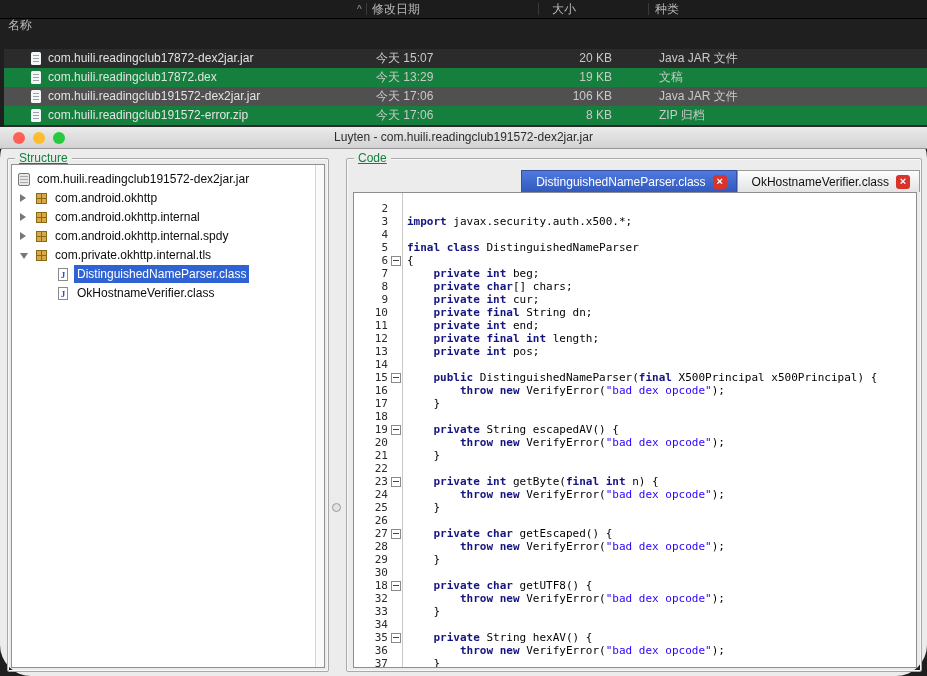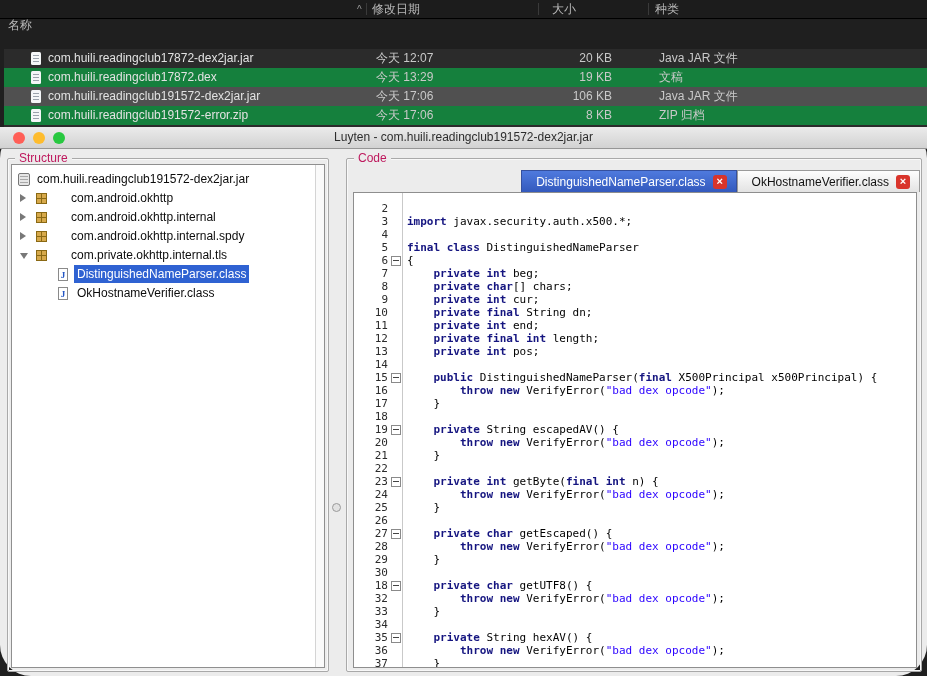--- a/index.html
+++ b/index.html
@@ -37,32 +37,32 @@
   .title { display:block; text-align:center; font-size:12px; line-height:21px; color:#2d2d2d; }
   .tl { position:absolute; top:5px; width:12px; height:12px; border-radius:50%; }
   .tl.red    { left:13px; background:#ff5f57; }
   .tl.yellow { left:33px; background:#febc2e; }
   .tl.green  { left:53px; background:#28c840; }
   .luyten-body { position:absolute; top:23px; left:0; right:0; bottom:0; }
 
   .panel { position:absolute; border:1px solid #a9a9a9; border-radius:2px;
            box-shadow: inset 0 0 0 1px #f8f8f8; }
   .panel-label { position:absolute; top:-8px; left:7px; background:#ececec; padding:0 4px;
-                 font-size:12px; color:#be185d; }
+                 font-size:12px; color:#15803d;text-decoration:underline; }
 
   .structure { left:7px; top:8px; width:322px; bottom:4px; }
   .tree-scroll { position:absolute; left:3px; right:3px; top:5px; bottom:3px; background:#fff;
                  border:1px solid #8f8f8f; overflow:hidden; }
   .vscroll { position:absolute; top:0; bottom:0; right:0; width:9px; background:#fafafa; border-left:1px solid #d4d4d4; }
   .tree { position:absolute; left:0; right:10px; top:5px; }
   .trow { position:relative; height:19px; line-height:19px; font-size:12px; color:#0c0c0c; white-space:nowrap; }
   .tlabel { padding:2px 3px; }
   .trow.selected .tlabel { background:#2f62d2; color:#fff; }
   .depth0 { padding-left:22px; }
-  .depth1 { padding-left:56px; }
+  .depth1 { padding-left:40px; }
   .depth2 { padding-left:62px; }
   .jar-icon { position:absolute; left:6px; top:3px; width:12px; height:13px; background:#e6e6e6;
               border:1px solid #777; border-radius:2px; }
   .jar-icon::after { content:""; position:absolute; left:1px; right:1px; top:2px; height:8px;
               background:repeating-linear-gradient(#a8a8a8 0 1px, transparent 1px 3px); }
   .tri { position:absolute; left:8px; top:5px; width:0; height:0;
          border-top:4px solid transparent; border-bottom:4px solid transparent; border-left:6px solid #787878; }
   .trow.expanded .tri { border-left:4px solid transparent; border-right:4px solid transparent;
          border-top:6px solid #787878; border-bottom:none; top:7px; }
   .pkg-icon { position:absolute; left:24px; top:4px; width:11px; height:11px; background:#d7a94b;
@@ -115,21 +115,21 @@
       <span class="fh fh-size">大小</span>
       <span class="fh fh-kind">种类</span>
       <span class="hsep" style="left:366px"></span>
       <span class="hsep" style="left:538px"></span>
       <span class="hsep" style="left:648px"></span>
     </div>
     <div class="finder-rows">
         <div class="frow even">
     <span class="ficon"></span>
     <span class="fname">com.huili.readingclub17872-dex2jar.jar</span>
-    <span class="fdate">今天 12:07</span>
+    <span class="fdate">今天 15:07</span>
     <span class="fsize">20 KB</span>
     <span class="fkind">Java JAR 文件</span>
   </div>
         <div class="frow odd">
     <span class="ficon"></span>
     <span class="fname">com.huili.readingclub17872.dex</span>
     <span class="fdate">今天 13:29</span>
     <span class="fsize">19 KB</span>
     <span class="fkind">文稿</span>
   </div>

